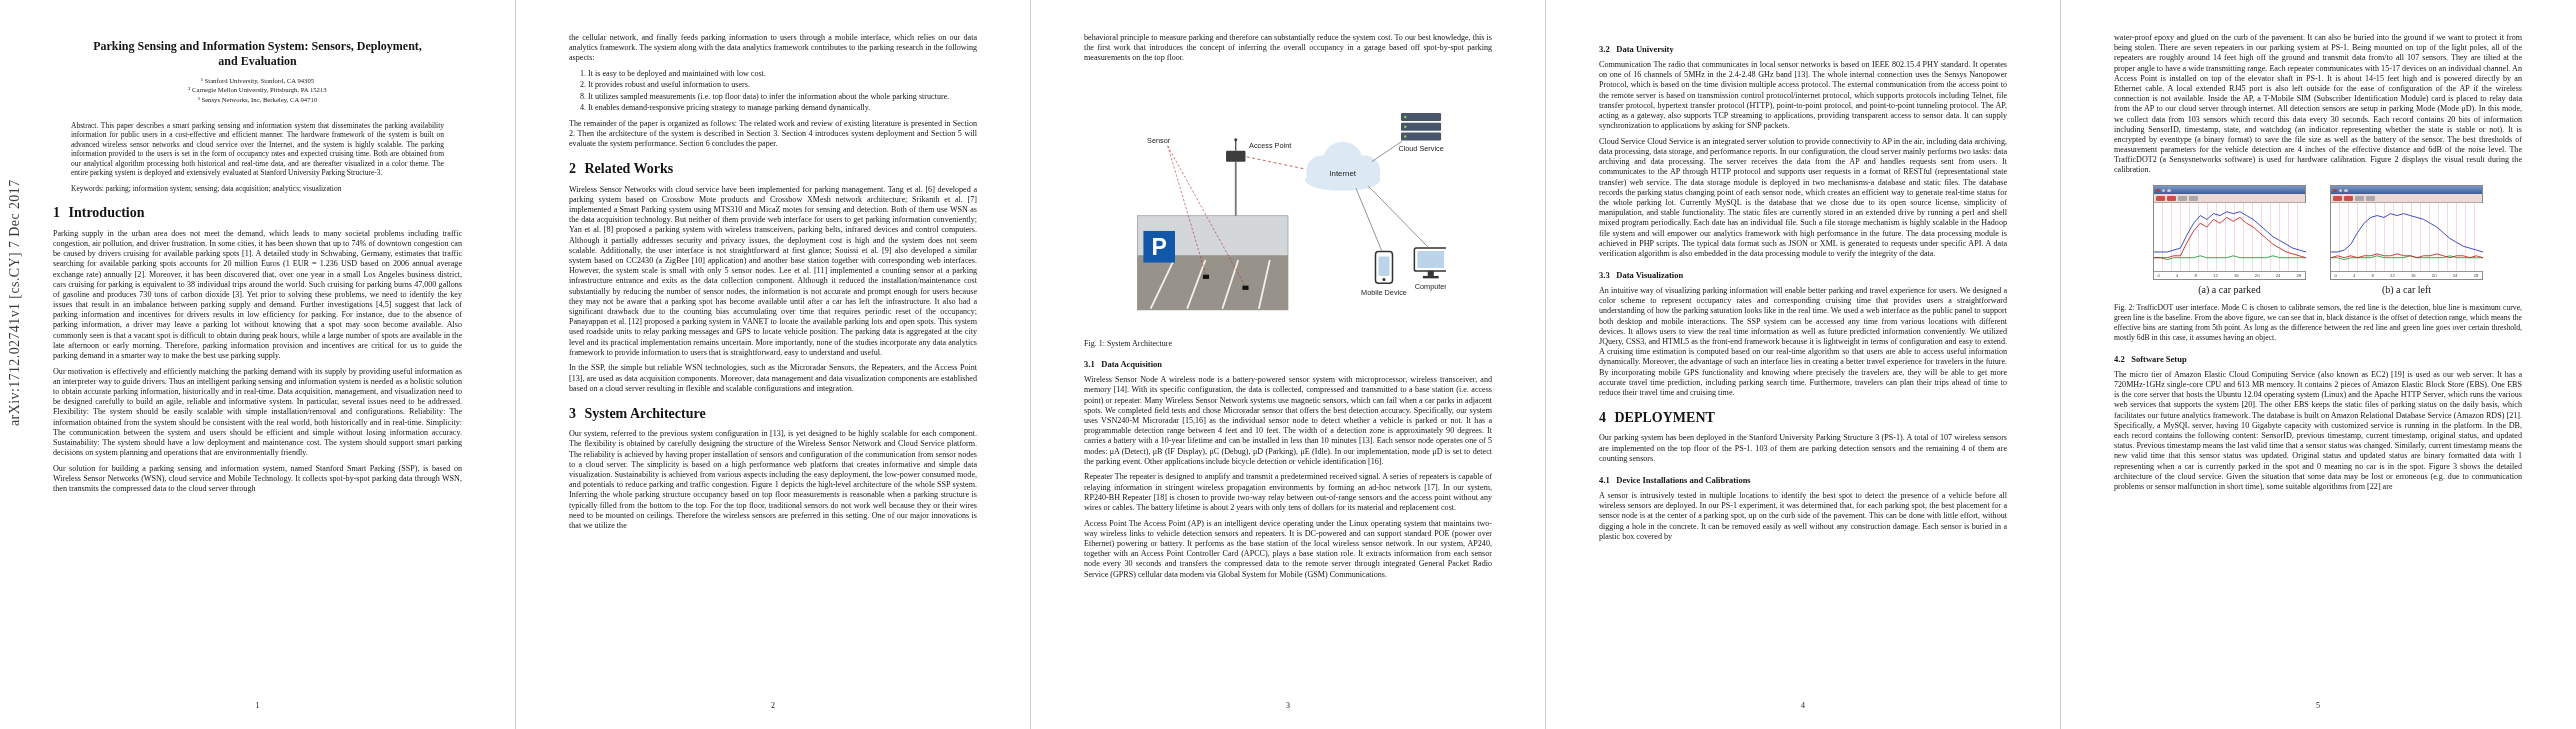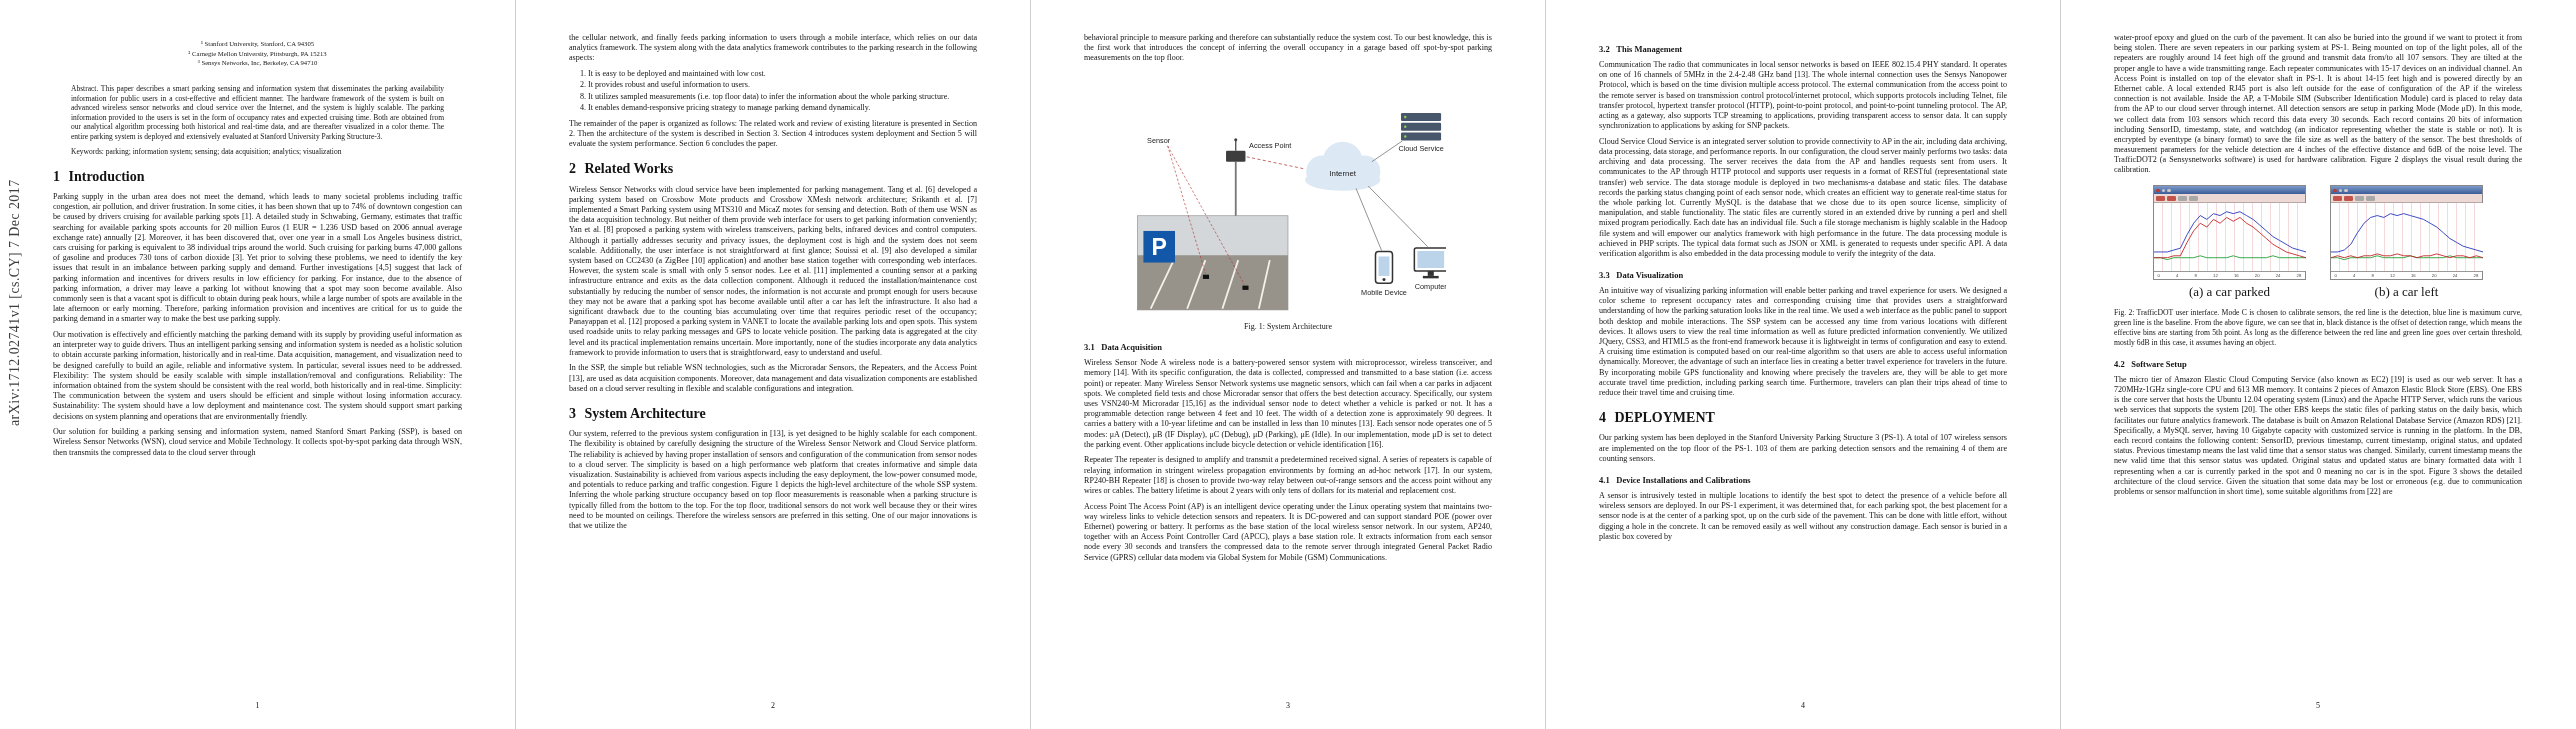--- a/index.html
+++ b/index.html
@@ -27,46 +27,47 @@
   .page-number { position:absolute; bottom:19.4px; left:0; width:100%; text-align:center; font-size:8px; }
 
   
   .arxiv-watermark { position:absolute; left:7.3px; top:426px;
     transform-origin:0 0; transform:rotate(-90deg);
     font-size:14px; letter-spacing:0.4px; color:#3d3d3d; white-space:nowrap; }
 
   
   .figure { margin:9.7px 0 6px 0; }
   .fig1-svg { display:block; margin:0 auto; }
-  .fig-caption { text-align:center; font-size:8px; margin-top:6px; }
+  .fig-caption { font-size:8px; margin-top:23px; }
 
   .fig2-panels { display:flex; justify-content:center; gap:24px; margin-top:2.4px; }
   .fig2-col { display:flex; flex-direction:column; align-items:center; }
   .fig2-panel { width:153px; border:0.6px solid #888; background:#fff; }
   .tdot-titlebar { height:8px; background:linear-gradient(#7c9aca,#3c5c98); display:flex; align-items:center; gap:1.8px; padding:0 2.4px; }
   .tdot-btn { width:3.6px; height:3.6px; border-radius:50%; background:#c9c9c9; }
   .tdot-btn.red { background:#b93a2e; }
   .tdot-toolbar { height:9px; background:#ecd9d6; border-bottom:0.6px solid #b9a7a4; display:flex; align-items:center; gap:1.8px; padding:0 2.4px; }
   .tdot-tool { width:9px; height:5.5px; background:#c4544a; border-radius:1.2px; }
   .tdot-tool.gray { background:#a8a8a8; }
   svg.plot { display:block; width:152px; height:68px;
     background:repeating-linear-gradient(90deg,#ffffff 0 8.5px,#f5d9dc 8.5px 9px); }
   .tdot-axis { display:flex; justify-content:space-between; padding:0.6px 3.6px 1.2px 3.6px;
     font-family:"Liberation Sans",sans-serif; font-size:4.3px; color:#444; border-top:0.6px solid #999; }
-  .fig2-subcap { text-align:center; font-size:13px; margin-top:4.3px; }
+  .fig2-subcap { text-align:center; font-size:10px; margin-top:4.3px; }
   .fig2-caption { font-size:7.7px; line-height:1.28; text-align:justify; margin-top:8px; }
 
   .fig-label { font-family:"Liberation Sans",sans-serif; fill:#222222; }
 </style>
 </head>
 <body>
 
 <div class="page">
   <div class="arxiv-watermark">arXiv:1712.02741v1  [cs.CY]  7 Dec 2017</div>
 
+  <h1 class="paper-title"><span>Parking Sensing and Information System: Sensors, Deployment,</span><br><span>and Evaluation</span></h1>
 
 
   <div class="affiliations">
     <div>¹ Stanford University, Stanford, CA 94305</div>
     <div>² Carnegie Mellon University, Pittsburgh, PA 15213</div>
     <div>³ Sensys Networks, Inc, Berkeley, CA 94710</div>
   </div>
 
   <p class="abstract"><span class="runin">Abstract.</span><span> This paper describes a smart parking sensing and information system that disseminates the parking availability information for public users in a cost-effective and efficient manner. The hardware framework of the system is built on advanced wireless sensor networks and cloud service over the Internet, and the system is highly scalable. The parking information provided to the users is set in the form of occupancy rates and expected cruising time. Both are obtained from our analytical algorithm processing both historical and real-time data, and are thereafter visualized in a color theme. The entire parking system is deployed and extensively evaluated at Stanford University Parking Structure-3.</span></p>
 
@@ -179,21 +180,21 @@
   <h3 class="subsection"><span class="secnum">3.1</span><span>Data Acquisition</span></h3>
 
   <p class="body-text"><span class="runin">Wireless Sensor Node</span><span> A wireless node is a battery-powered sensor system with microprocessor, wireless transceiver, and memory [14]. With its specific configuration, the data is collected, compressed and transmitted to a base station (i.e. access point) or repeater. Many Wireless Sensor Network systems use magnetic sensors, which can fail when a car parks in adjacent spots. We completed field tests and chose Microradar sensor that offers the best detection accuracy. Specifically, our system uses VSN240-M Microradar [15,16] as the individual sensor node to detect whether a vehicle is parked or not. It has a programmable detection range between 4 feet and 10 feet. The width of a detection zone is approximately 90 degrees. It carries a battery with a 10-year lifetime and can be installed in less than 10 minutes [13]. Each sensor node operates one of 5 modes: μA (Detect), μB (IF Display), μC (Debug), μD (Parking), μE (Idle). In our implementation, mode μD is set to detect the parking event. Other applications include bicycle detection or vehicle identification [16].</span></p>
   <p class="body-text"><span class="runin">Repeater</span><span> The repeater is designed to amplify and transmit a predetermined received signal. A series of repeaters is capable of relaying information in stringent wireless propagation environments by forming an ad-hoc network [17]. In our system, RP240-BH Repeater [18] is chosen to provide two-way relay between out-of-range sensors and the access point without any wires or cables. The battery lifetime is about 2 years with only tens of dollars for its material and replacement cost.</span></p>
   <p class="body-text"><span class="runin">Access Point</span><span> The Access Point (AP) is an intelligent device operating under the Linux operating system that maintains two-way wireless links to vehicle detection sensors and repeaters. It is DC-powered and can support standard POE (power over Ethernet) powering or battery. It performs as the base station of the local wireless sensor network. In our system, AP240, together with an Access Point Controller Card (APCC), plays a base station role. It extracts information from each sensor node every 30 seconds and transfers the compressed data to the remote server through integrated General Packet Radio Service (GPRS) cellular data modem via Global System for Mobile (GSM) Communications.</span></p>
 
   <div class="page-number">3</div>
 </div>
 
 <div class="page">
-  <h3 class="subsection"><span class="secnum">3.2</span><span>This Management</span></h3>
+  <h3 class="subsection"><span class="secnum">3.2</span><span>Data University</span></h3>
 
   <p class="body-text"><span class="runin">Communication</span><span> The radio that communicates in local sensor networks is based on IEEE 802.15.4 PHY standard. It operates on one of 16 channels of 5MHz in the 2.4-2.48 GHz band [13]. The whole internal connection uses the Sensys Nanopower Protocol, which is based on the time division multiple access protocol. The external communication from the access point to the remote server is based on transmission control protocol/internet protocol, which supports protocols including Telnet, file transfer protocol, hypertext transfer protocol (HTTP), point-to-point protocol, and point-to-point tunneling protocol. The AP, acting as a gateway, also supports TCP streaming to applications, providing transparent access to sensor data. It can supply synchronization to applications by asking for SNP packets.</span></p>
   <p class="body-text"><span class="runin">Cloud Service</span><span> Cloud Service is an integrated server solution to provide connectivity to AP in the air, including data archiving, data processing, data storage, and performance reports. In our configuration, the cloud server mainly performs two tasks: data archiving and data processing. The server receives the data from the AP and handles requests sent from users. It communicates to the AP through HTTP protocol and supports user requests in a format of RESTful (representational state transfer) web service. The data storage module is deployed in two mechanisms-a database and static files. The database records the parking status changing point of each sensor node, which creates an efficient way to generate real-time status for the whole parking lot. Currently MySQL is the database that we chose due to its open source license, simplicity of manipulation, and stable functionality. The static files are currently stored in an extended drive by running a perl and shell mixed program periodically. Each date has an individual file. Such a file storage mechanism is highly scalable in the Hadoop file system and will empower our analytics framework with high performance in the future. The data processing module is achieved in PHP scripts. The typical data format such as JSON or XML is generated to requests under specific API. A data verification algorithm is also embedded in the data processing module to verify the integrity of the data.</span></p>
 
   <h3 class="subsection"><span class="secnum">3.3</span><span>Data Visualization</span></h3>
 
   <p class="body-text">An intuitive way of visualizing parking information will enable better parking and travel experience for users. We designed a color scheme to represent occupancy rates and corresponding cruising time that provides users a straightforward understanding of how the parking saturation looks like in the real time. We used a web interface as the public panel to support both desktop and mobile interactions. The SSP system can be accessed any time from various locations with different devices. It allows users to view the real time information as well as future predicted information conveniently. We utilized JQuery, CSS3, and HTML5 as the front-end framework because it is lightweight in terms of configuration and easy to extend. A cruising time estimation is computed based on our real-time algorithm so that users are able to access useful information dynamically. Moreover, the advantage of such an interface lies in creating a better travel experience for travelers in the future. By incorporating mobile GPS functionality and knowing where precisely the travelers are, they will be able to get more accurate travel time prediction, including parking search time. Furthermore, travelers can plan their trips ahead of time to reduce their travel time and cruising time.</p>
 
   <h2 class="section"><span class="secnum">4</span><span>DEPLOYMENT</span></h2>
 

